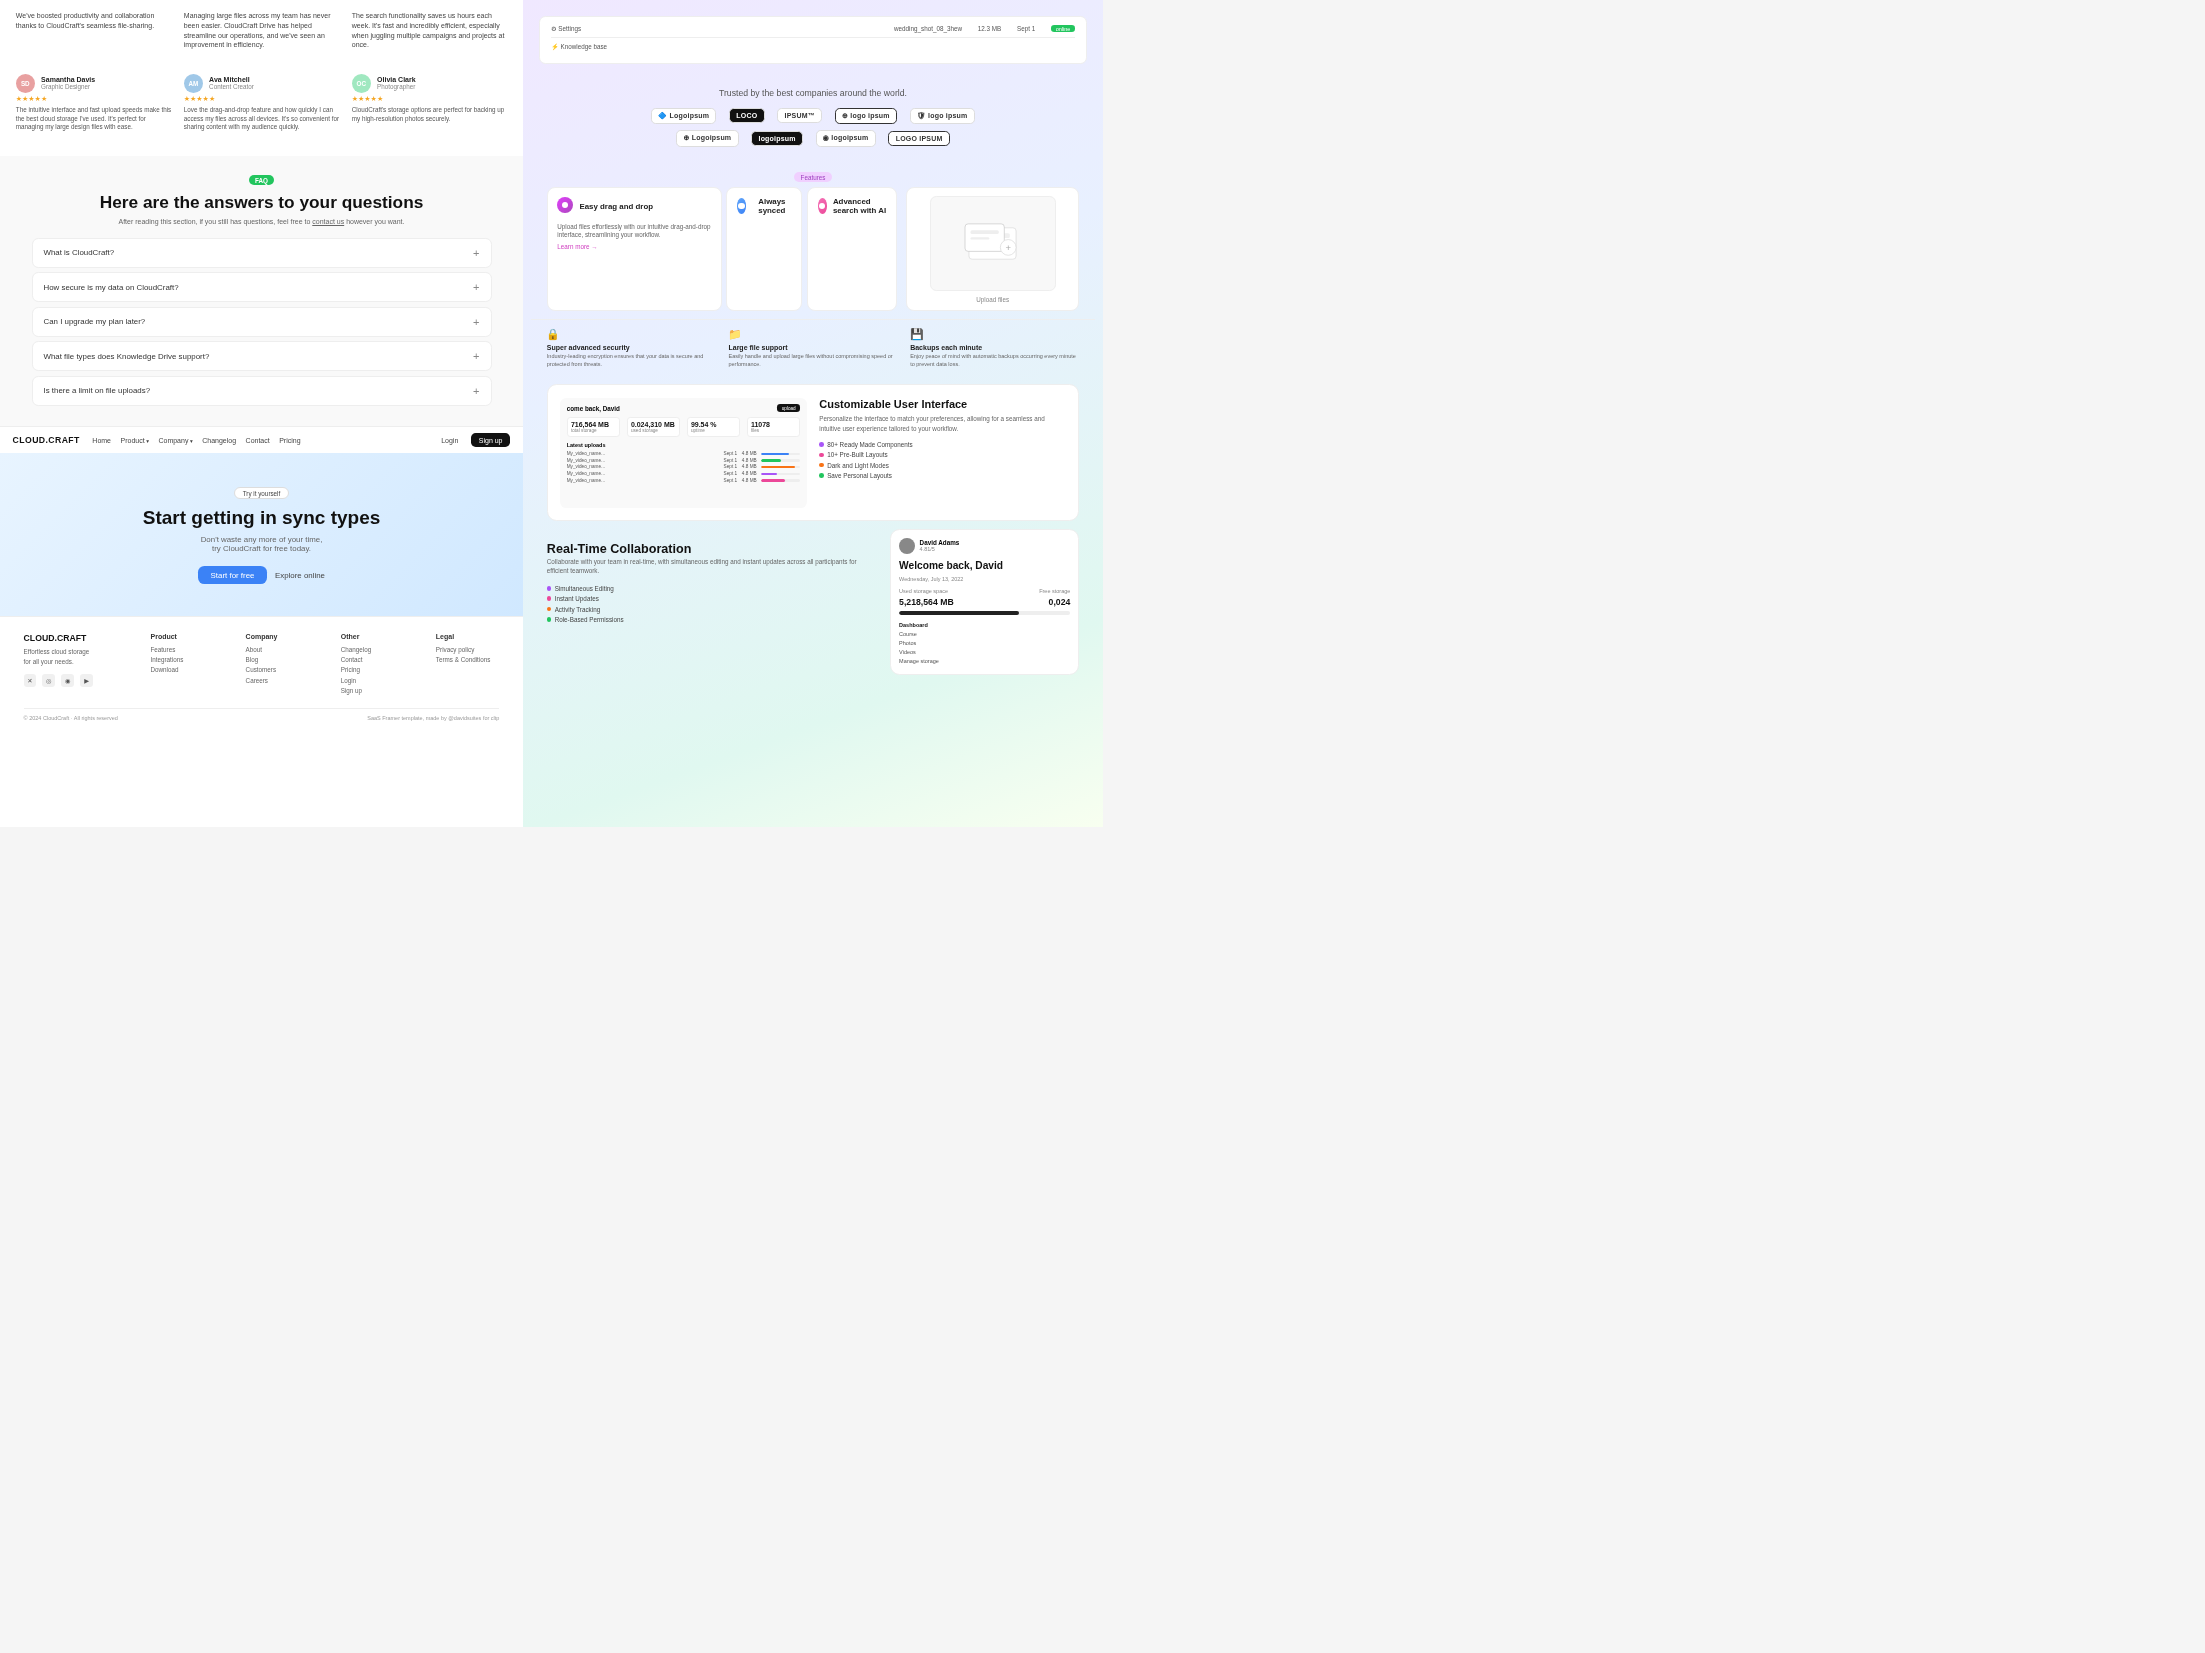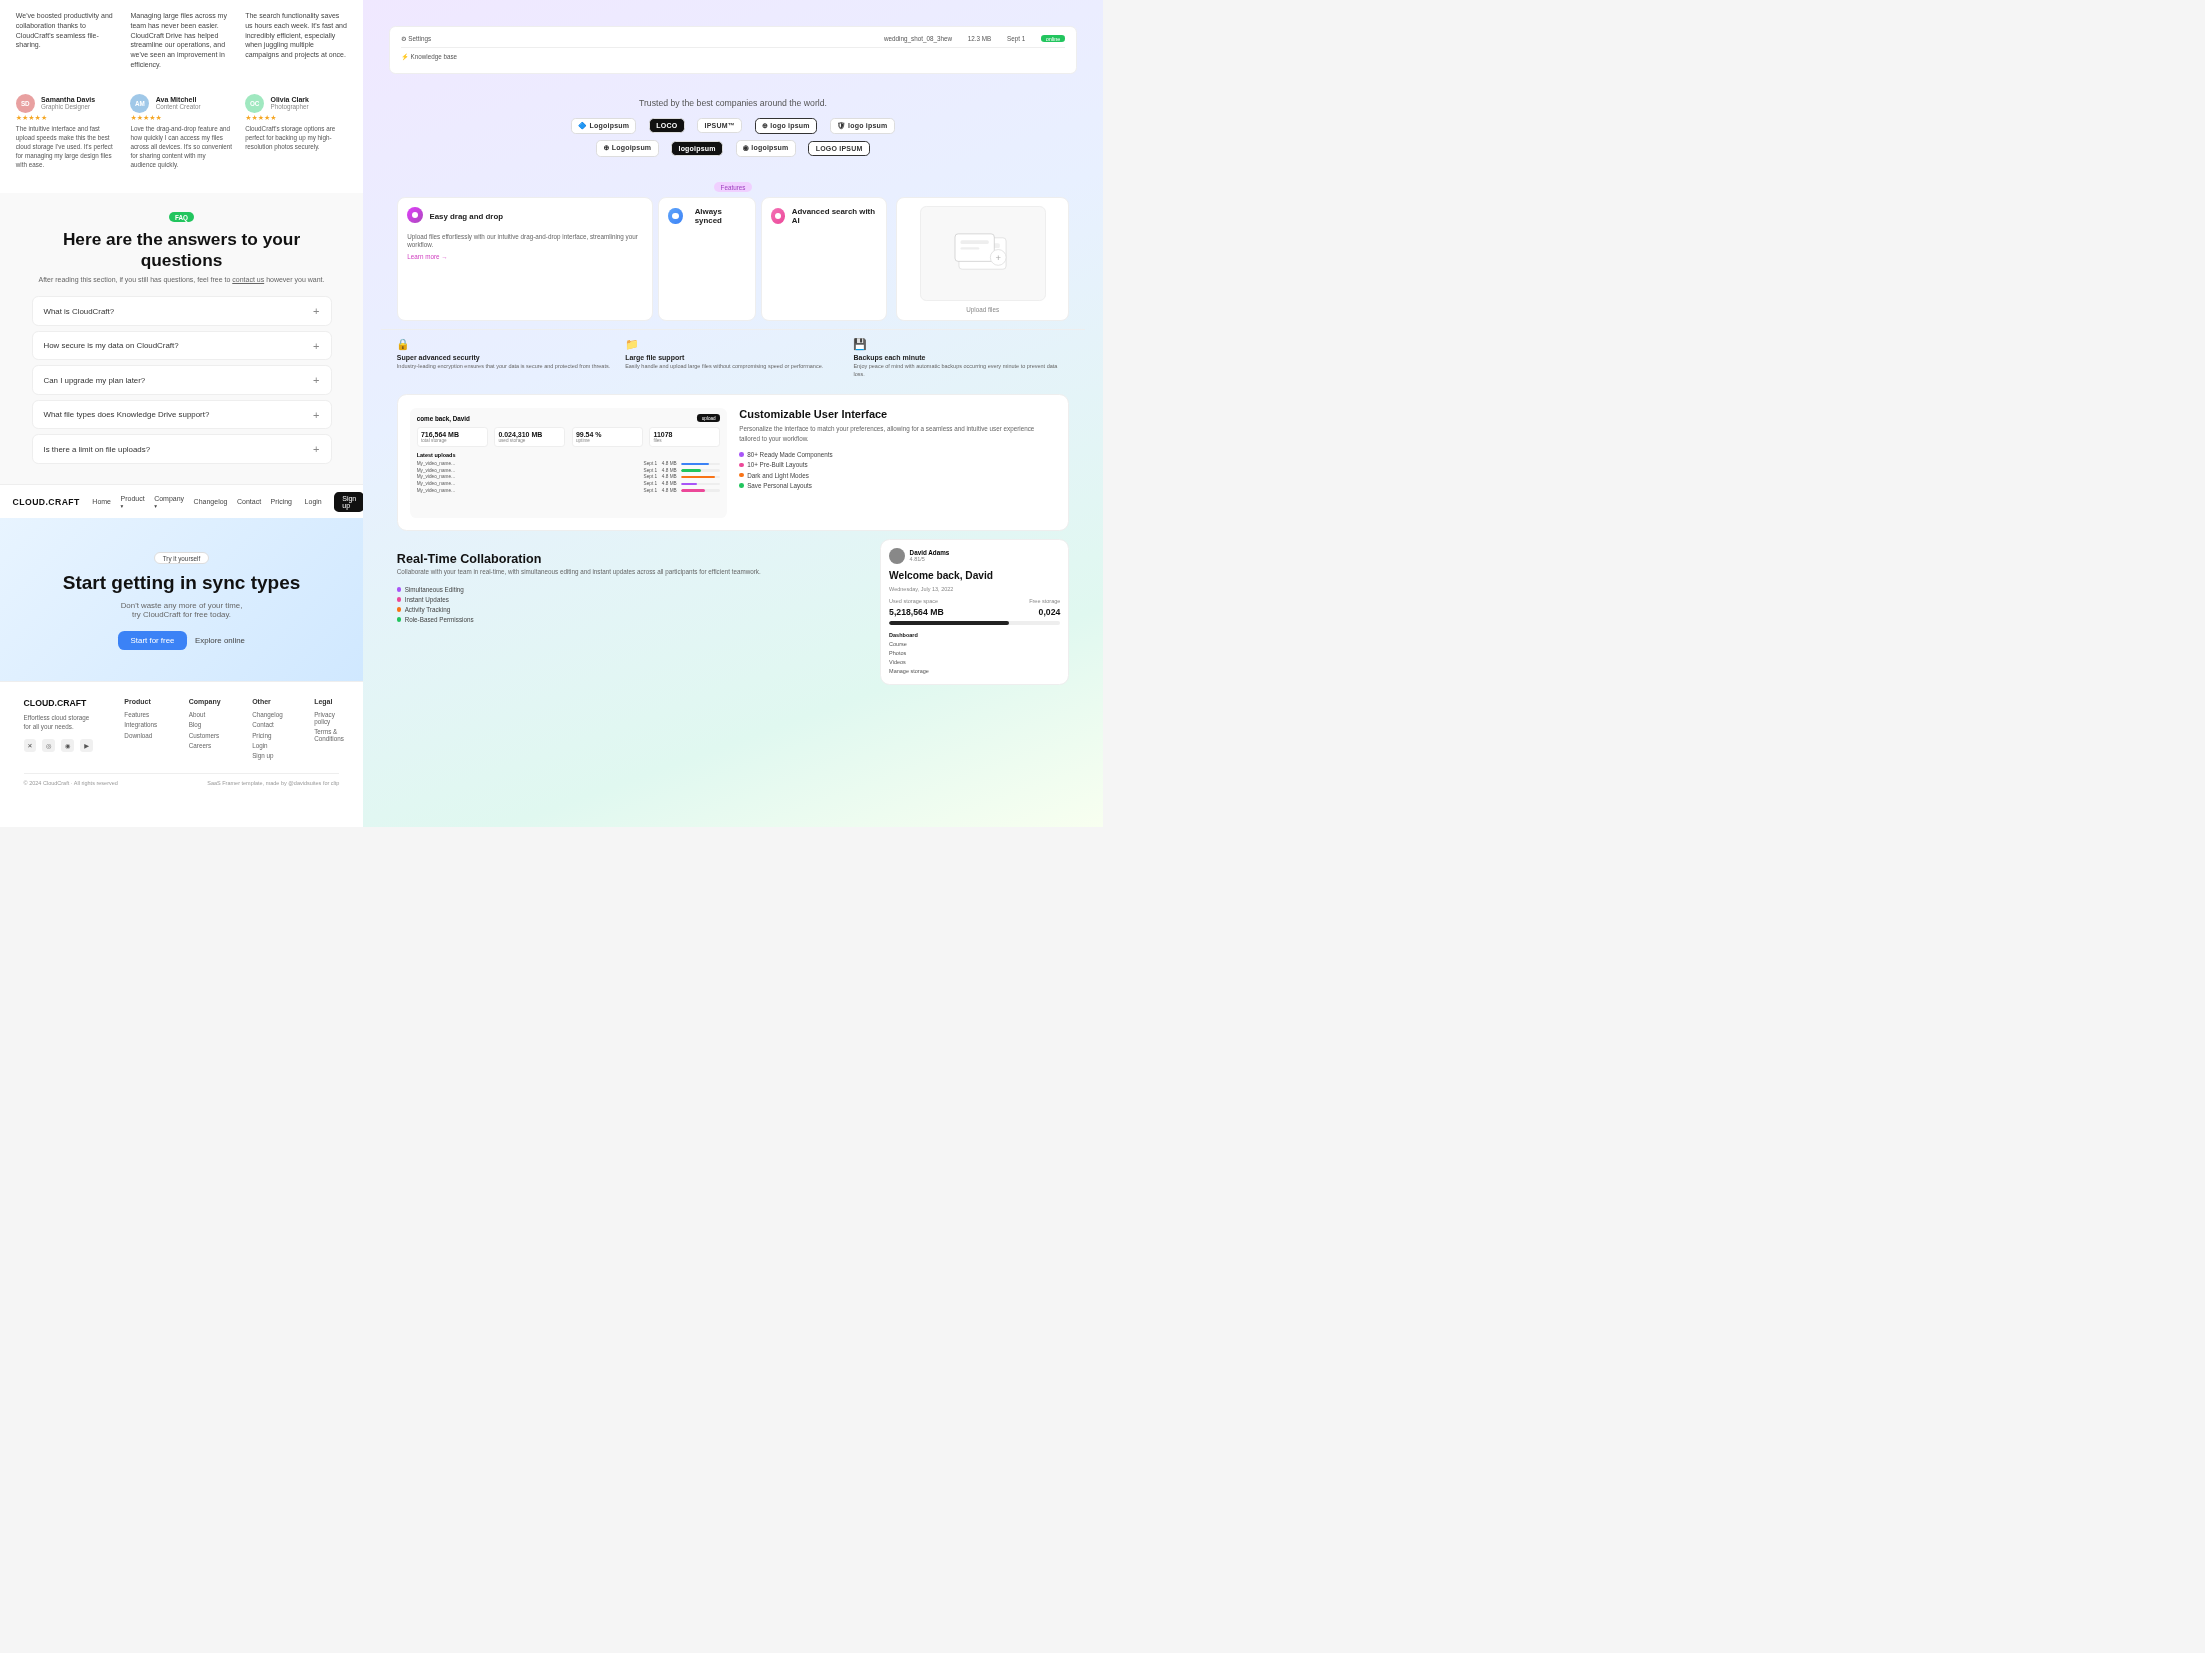--- a/index.html
+++ b/index.html
@@ -2,21 +2,21 @@
 <html style="font-size:12.6px"><head>
   <meta charset="utf-8">
   <style>
     * { margin: 0; padding: 0; box-sizing: border-box; }
     body { font-family: -apple-system, BlinkMacSystemFont, 'Segoe UI', sans-serif; background: #f5f5f5; width: 1103px; min-height: 827px; overflow-x: hidden; }
 
     
     .page-wrapper { display: flex; width: 1103px; min-height: 827px; }
 
     
-    .left-panel { width: 363px; flex-shrink: 0; background: #fff; position: relative; overflow: hidden; }
+    .left-panel { width: 523px; flex-shrink: 0; background: #fff; position: relative; overflow: hidden; }
 
     
     .testimonials-section { padding: 0 15.8px 15.8px; }
     .testimonial-row { display: flex; gap: 12.6px; padding: 7.9px 0; }
     .testimonial-card { flex: 1; }
     .testimonial-text { font-size: 7px; color: #444; line-height: 1.4; margin-top: 3.2px; }
     .reviewer-row { display: flex; align-items: center; gap: 6.3px; margin-top: 7.9px; }
     .avatar { width: 19px; height: 19px; border-radius: 50%; background: #ccc; display: flex; align-items: center; justify-content: center; font-size: 6.3px; color: #fff; font-weight: bold; flex-shrink: 0; }
     .reviewer-name { font-size: 7px; font-weight: 600; color: #222; }
     .reviewer-role { font-size: 6.3px; color: #888; }
@@ -58,21 +58,21 @@
     .footer-logo { font-size: 8.7px; font-weight: 800; color: #111; margin-bottom: 4.7px; }
     .footer-brand-text { font-size: 6.3px; color: #666; line-height: 1.5; }
     .footer-socials { display: flex; gap: 6.3px; margin-top: 7.9px; }
     .social-icon { width: 12.6px; height: 12.6px; background: #f0f0f0; border-radius: 3.2px; display: flex; align-items: center; justify-content: center; font-size: 6.3px; color: #555; }
     .footer-col { flex: 1; }
     .footer-col-title { font-size: 7px; font-weight: 700; color: #333; margin-bottom: 6.3px; }
     .footer-col-link { font-size: 6.3px; color: #666; display: block; margin-bottom: 3.2px; cursor: pointer; }
     .footer-bottom { border-top: 0.8px solid #eee; margin-top: 11px; padding-top: 6.3px; font-size: 5.5px; color: #999; display: flex; justify-content: space-between; }
 
     
-    .right-panel { flex: 1; background: linear-gradient(160deg, #f0e8ff 0%, #e8f0ff 40%, #e0f8f0 80%, #f8fff0 100%); padding: 18px; position: relative; overflow: hidden; }
+    .right-panel { flex: 1; background: linear-gradient(160deg, #f0e8ff 0%, #e8f0ff 40%, #e0f8f0 80%, #f8fff0 100%); padding: 8px; position: relative; overflow: hidden; }
 
     
     .file-manager { background: #fff; border-radius: 6.3px; margin: 7.9px; padding: 7.9px 11px; border: 0.8px solid #eee; }
     .fm-row { display: flex; justify-content: space-between; align-items: center; margin-bottom: 4.7px; }
     .fm-settings { font-size: 6.3px; color: #555; }
     .fm-kb-row { display: flex; justify-content: flex-end; gap: 15.8px; font-size: 6.3px; color: #555; align-items: center; }
     .fm-badge { background: #22c55e; color: #fff; font-size: 5.5px; padding: 0.8px 4.7px; border-radius: 3.2px; }
     .fm-divider { border: none; border-top: 0.8px solid #eee; margin: 4.7px 0; }
     .fm-kb-link { font-size: 6.3px; color: #555; }
 

